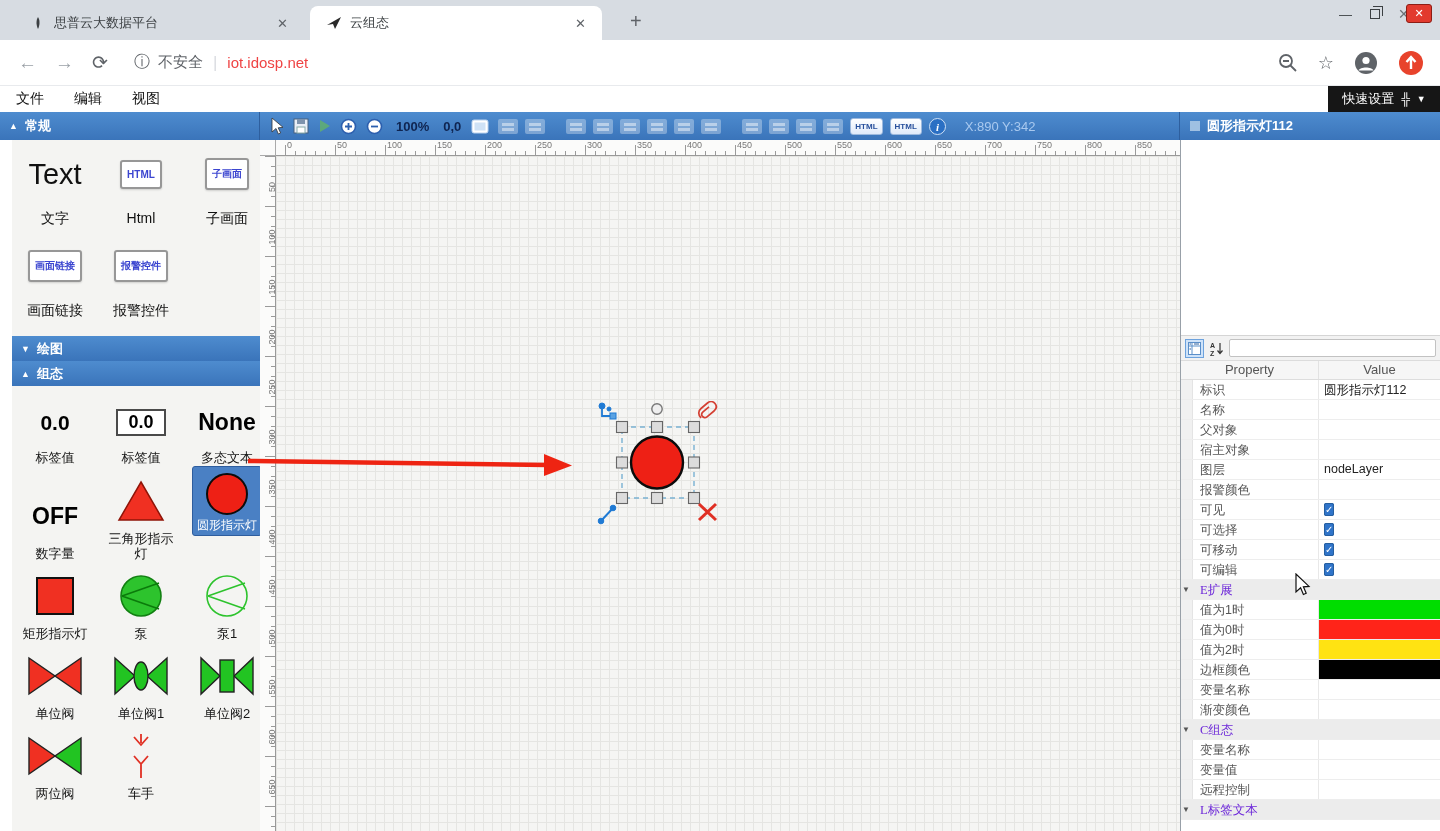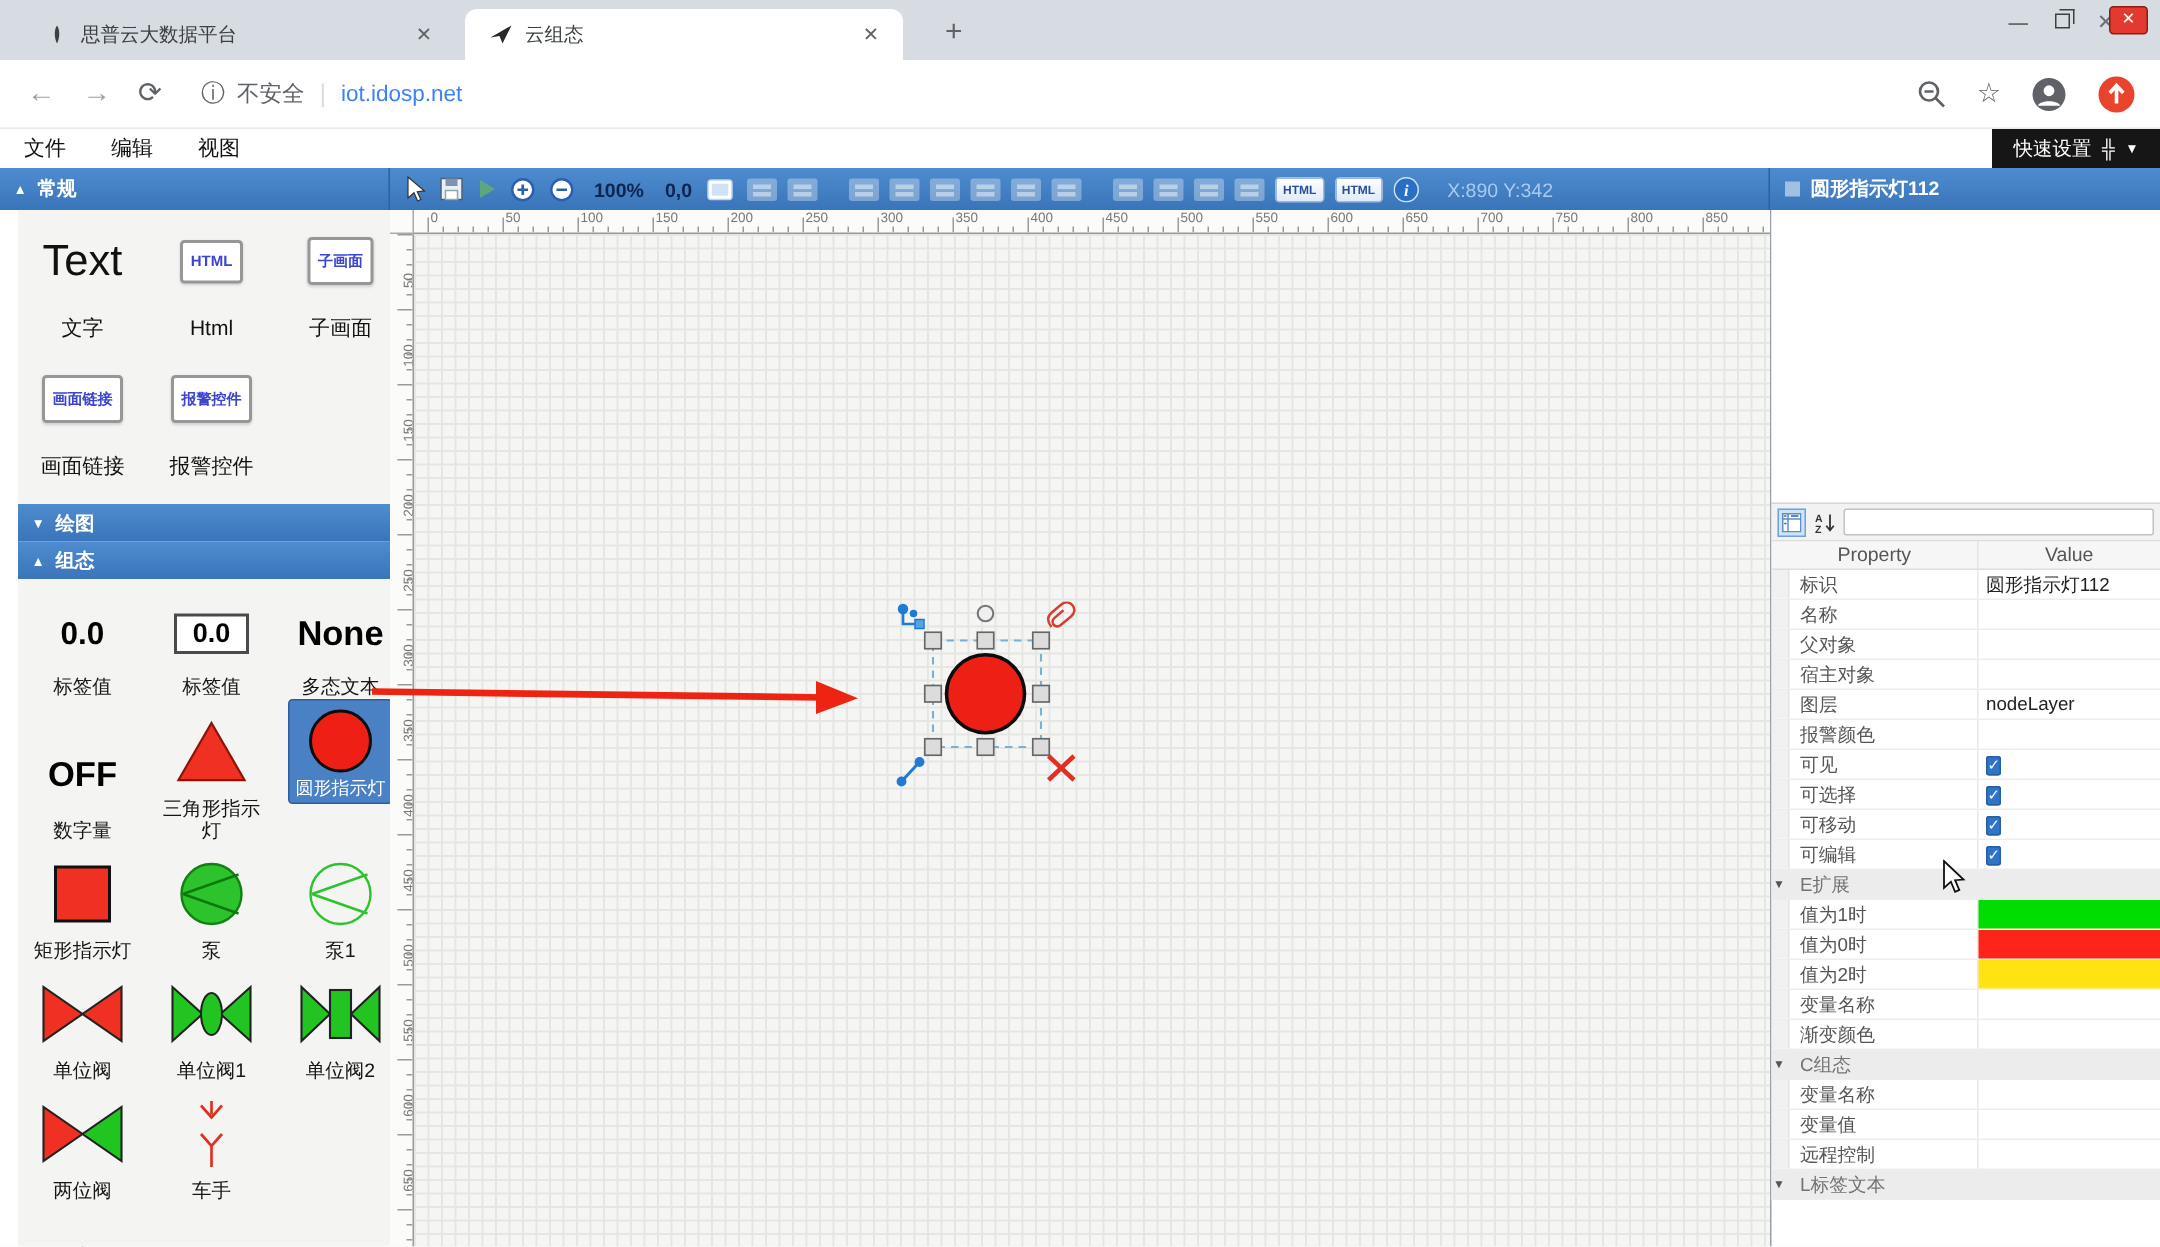--- a/index.html
+++ b/index.html
@@ -24,21 +24,21 @@
   .wc-close-x { position:absolute; left:0; top:2px; color:#6b7075; font-size:14px; }
   .wc-close-red { position:absolute; right:0; top:0; width:26px; height:19px; background:#e23a2e; border:1px solid #8d1d14; border-radius:3px; color:#fff; font-size:11px; font-weight:bold; text-align:center; line-height:17px; }
 
   .addressbar { position:absolute; left:0; top:40px; width:1440px; height:46px; background:#fff; display:flex; align-items:center; border-bottom:1px solid #e8eaed; }
   .nav-ico { font-size:19px; color:#9aa0a6; margin-left:18px; }
   .nav-ico.dark { color:#5f6368; }
   .url-zone { display:flex; align-items:center; margin-left:26px; font-size:15px; flex:1; min-width:0; }
   .sec-ico { font-size:16px; color:#5f6368; margin-right:8px; }
   .sec-label { color:#5f6368; margin-right:10px; }
   .url-sep { color:#dadce0; margin-right:10px; font-size:17px; }
-  .url-host { color:#3b82f6; }
+  .url-host { color:#ef4444; }
   .url-path { color:#5f6368; }
   .addr-right { display:flex; align-items:center; gap:20px; margin-right:16px; }
   .star { font-size:18px; color:#5f6368; }
 
   .menubar { position:absolute; left:0; top:86px; width:1440px; height:26px; background:#fff; display:flex; align-items:center; }
   .menu-item { font-size:14px; color:#111; margin-left:16px; width:44px; }
   .menu-item + .menu-item { margin-left:14px; }
   .quickset { position:absolute; right:0; top:0; height:26px; width:112px; background:#161616; color:#fff; display:flex; align-items:center; justify-content:center; gap:7px; font-size:13px; }
   .qs-layout { color:#fff; font-size:12px; }
   .qs-arrow { font-size:9px; }
@@ -102,21 +102,21 @@
   .rp-filter { flex:1; height:18px; background:#fff; border:1px solid #c2c2c2; border-radius:2px; }
   .rp-colhead { height:19px; background:#f6f6f6; border-bottom:1px solid #ddd; display:flex; font-size:13px; color:#555; }
   .rp-colhead .c1 { width:138px; text-align:center; line-height:18px; border-right:1px solid #e2e2e2; }
   .rp-colhead .c2 { flex:1; text-align:center; line-height:18px; }
   .prow { height:20px; display:flex; border-bottom:1px solid #ededed; font-size:12.5px; }
   .prow .gut { width:12px; background:#f1f1f1; border-right:1px solid #e4e4e4; position:relative; }
   .prow .pname { width:126px; color:#555; padding:2px 0 0 7px; border-right:1px solid #e8e8e8; white-space:nowrap; overflow:hidden; }
   .prow .pval { flex:1; color:#222; padding:2px 0 0 5px; position:relative; }
   .prow.group { background:#ececec; }
   .prow.group .gut, .prow.group .pname, .prow.group .pval { background:#ececec; border-right:none; }
-  .prow.group .pname { color:#737373; padding-left:7px; }
+  .prow.group .pname { color:#6d28d9; padding-left:7px;font-family:Liberation Serif, serif; }
   .gtri { position:absolute; left:1px; top:5px; font-size:8px; color:#555; }
   .pswatch { position:absolute; left:0; top:0; right:0; bottom:0; }
   .pcheck { width:14px; height:14px; background:#2f74c9; border:1px solid #265f9f; border-radius:2px; color:#fff; font-size:10px; font-weight:bold; text-align:center; line-height:13px; margin:1px auto 0; }
 
   svg { display:block; }
 </style>
 </head>
 <body>
 <div class="stage">
 
@@ -801,20 +801,27 @@
         </div>
         <div class="prow">
           <span class="gut"></span>
           <span class="pname">值为2时</span>
           <span class="pval">
             <span class="pswatch" style="background: rgb(255, 227, 18);"></span>
           </span>
         </div>
         <div class="prow">
           <span class="gut"></span>
+          <span class="pname">边框颜色</span>
+          <span class="pval">
+            <span class="pswatch" style="background: rgb(0, 0, 0);"></span>
+          </span>
+        </div>
+        <div class="prow">
+          <span class="gut"></span>
           <span class="pname">变量名称</span>
           <span class="pval"></span>
         </div>
         <div class="prow">
           <span class="gut"></span>
           <span class="pname">渐变颜色</span>
           <span class="pval"></span>
         </div>
         <div class="prow group">
           <span class="gut">

